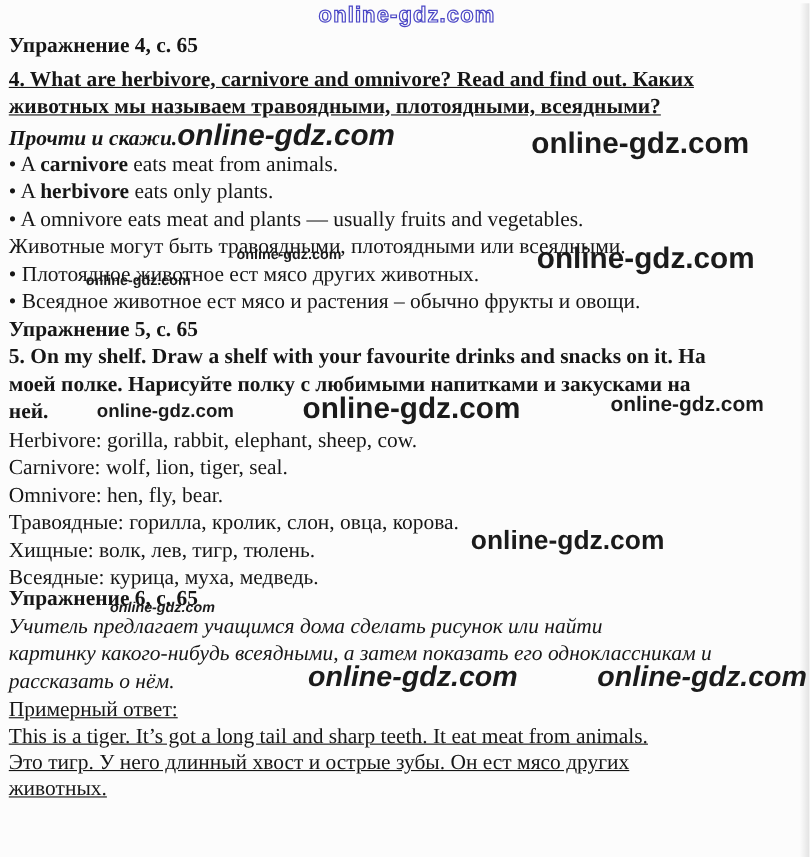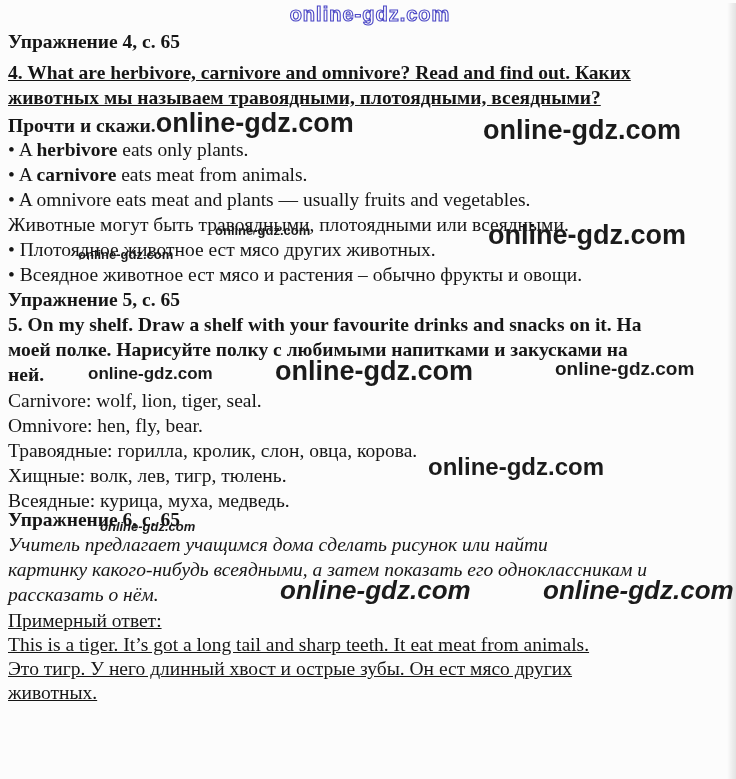--- a/index.html
+++ b/index.html
@@ -32,21 +32,21 @@
   }
   .line {
     position: relative;
     font-size: 19.5px; line-height: 25px;
     white-space: nowrap;
   }
   .bold { font-weight: bold; }
   .italic { font-style: italic; }
   .h4 { margin-top: 4px; }
   .taskblock4 { margin-top: 6px; text-decoration: underline; }
-  .prochti { height: 27px; line-height: 27px; }
+  .prochti { height: 27px; line-height: 27px; font-style: italic; }
   .h6 { margin-top: -6px; }
   .ansblock { margin-top: 2px; }
   .ansblock .line { line-height: 24px; text-decoration: underline; }
   .answers5 { margin-top: 1px; }
   .wm {
     font-family: "Liberation Sans", "DejaVu Sans", sans-serif;
     color: #1b1b1b;
   }
   .wm-abs { position: absolute; z-index: 2; line-height: 1.1; }
   .wm-inline { font-size: 27px; font-weight: 600; vertical-align: baseline; }
@@ -70,23 +70,23 @@
     <div class="line bold">4. What are herbivore, carnivore and omnivore? Read and find out. Каких</div>
     <div class="line bold">животных мы называем травоядными, плотоядными, всеядными?</div>
   </div>
 
   <div class="line prochti"><span class="bold">Прочти и скажи.</span><span class="wm wm-inline">online-gdz.com</span></div>
 
   <div class="line">
     <span class="wm wm-abs wm-xl" style="left:475px; top:-21px;">online-gdz.com</span>
   </div>
 
+  <div class="line"><span>• A </span><span class="bold">carnivore</span><span> eats meat from animals.</span></div>
+
   <div class="line"><span>• A </span><span class="bold">herbivore</span><span> eats only plants.</span></div>
-
-  <div class="line"><span>• A </span><span class="bold">carnivore</span><span> eats meat from animals.</span></div>
 
   <div class="line">• A omnivore eats meat and plants — usually fruits and vegetables.</div>
 
   <div class="line">Животные могут быть травоядными, плотоядными или всеядными.</div>
 
   <div class="line">
     <span class="wm wm-abs wm-xl" style="left:480px; top:-16px;">online-gdz.com</span>
   </div>
 
   <div class="line">
@@ -106,20 +106,21 @@
     <div class="line bold">моей полке. Нарисуйте полку с любимыми напитками и закусками на</div>
     <div class="line bold">
       <span>ней.</span>
       <span class="wm wm-abs wm-17" style="left:80px; top:3px;">online-gdz.com</span>
       <span class="wm wm-abs wm-xl" style="left:267px; top:-5px;">online-gdz.com</span>
       <span class="wm wm-abs wm-sm" style="left:547px; top:-3px;">online-gdz.com</span>
     </div>
   </div>
 
   <div class="answers5">
+    <div class="line">Herbivore: gorilla, rabbit, elephant, sheep, cow.</div>
     <div class="line">Carnivore: wolf, lion, tiger, seal.</div>
     <div class="line">Omnivore: hen, fly, bear.</div>
     <div class="line">Травоядные: горилла, кролик, слон, овца, корова.</div>
     <div class="line">
       <span>Хищные: волк, лев, тигр, тюлень.</span>
       <span class="wm wm-abs wm-md" style="left:420px; top:-9px;">online-gdz.com</span>
     </div>
     <div class="line">Всеядные: курица, муха, медведь.</div>
   </div>
 

